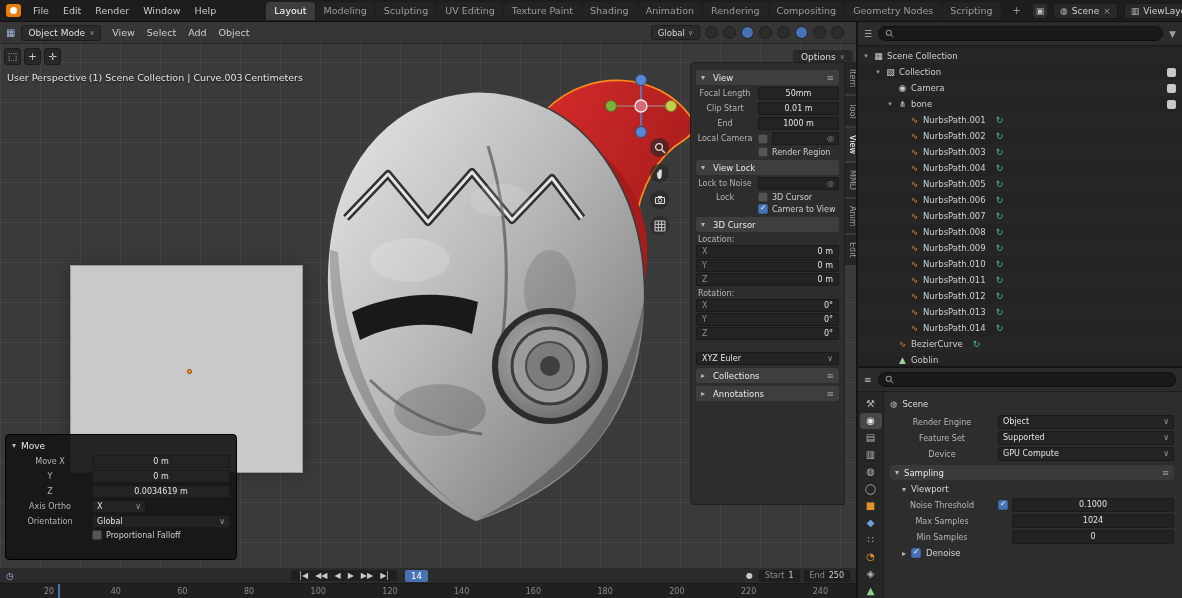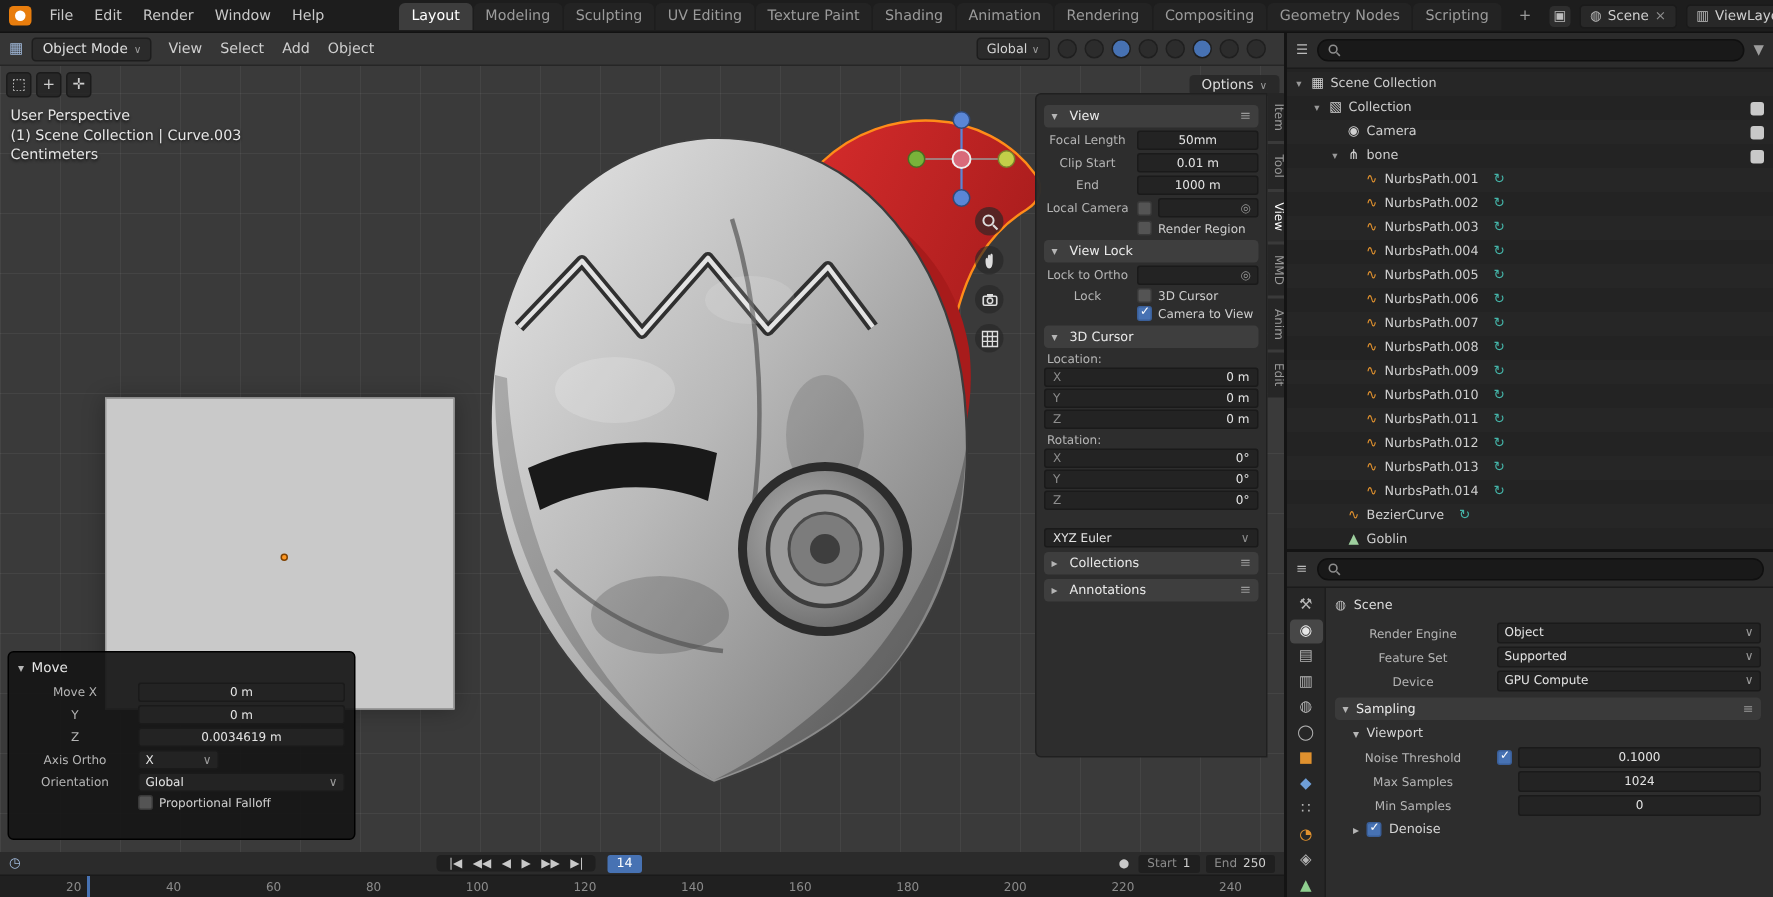--- a/index.html
+++ b/index.html
@@ -30,21 +30,21 @@
   .mode-pill{display:flex;align-items:center;gap:4px;background:#2b2b2b;border:1px solid #1d1d1d;border-radius:3px;padding:1px 6px;height:16px;font-size:9px;color:#e0e0e0;}
   .vp-menus{display:flex;gap:2px;}
   .vp-menus .mi{padding:2px 5px;font-size:9.5px;color:#cfcfcf;}
   .hdr-cluster{margin-left:auto;display:flex;align-items:center;gap:5px;padding-right:6px;}
   .tog{width:13px;height:13px;border-radius:50%;background:#2c2c2c;border:1px solid #1f1f1f;}
   .tog.on{background:#4772b3;}
   .orient-pill{display:flex;align-items:center;gap:3px;background:#2b2b2b;border:1px solid #1d1d1d;border-radius:3px;padding:1px 6px;height:15px;font-size:8.5px;color:#d5d5d5;}
   .vp-toolbar{position:absolute;left:4px;top:26px;display:flex;gap:3px;}
   .tool-btn{width:17px;height:17px;background:rgba(36,36,36,.85);border:1px solid #1b1b1b;border-radius:3px;color:#cfcfcf;font-size:10px;line-height:16px;text-align:center;}
   .options-pill{position:absolute;left:793px;top:28px;display:flex;align-items:center;gap:4px;background:rgba(40,40,40,.9);border-radius:3px;padding:2px 8px;font-size:9px;color:#dcdcdc;}
-  .overlay-text{position:absolute;left:7px;top:50px;display:flex;flex-direction:column;gap:2px;text-shadow:0 1px 2px rgba(0,0,0,.7);}
+  .overlay-text{position:absolute;left:7px;top:50px;display:flex;flex-direction:row;gap:2px;text-shadow:0 1px 2px rgba(0,0,0,.7);}
   .overlay-text .ol{font-size:9.5px;color:#e6e6e6;}
   .ref-plane{position:absolute;left:70px;top:243px;width:233px;height:208px;background:#c9c9c9;border:1px solid #9a9a9a;box-shadow:0 0 14px rgba(0,0,0,.3);}
   .origin-dot{position:absolute;left:116px;top:103px;width:5px;height:5px;border-radius:50%;background:#ff9822;border:1px solid #7e4100;}
   .watermark{position:absolute;left:318px;top:260px;font-size:23px;font-weight:bold;letter-spacing:7px;color:rgba(66,98,214,.8);white-space:nowrap;z-index:30;}
   .helmet-svg{position:absolute;left:250px;top:28px;width:450px;height:490px;}
   .gizmo-svg{position:absolute;left:598px;top:46px;width:86px;height:78px;z-index:5;}
   .nav-col{position:absolute;left:650px;top:116px;display:flex;flex-direction:column;gap:7px;z-index:5;}
   .nav-btn{width:19px;height:19px;border-radius:50%;background:rgba(38,38,38,.65);display:flex;align-items:center;justify-content:center;}
 
   
@@ -325,21 +325,21 @@
         <span class="lbl"></span>
         <span class="chk"></span>
         <span class="chk-label">Render Region</span>
       </div>
 
       <div class="sect">
         <span class="car">▾</span>
         <span>View Lock</span>
       </div>
       <div class="row">
-        <span class="lbl">Lock to Ortho</span>
+        <span class="lbl">Lock to Noise</span>
         <span class="fld dd">
             <span></span>
             <span style="color:#9a9a9a;">◎</span>
           </span>
       </div>
       <div class="row">
         <span class="lbl">Lock</span>
         <span class="chk"></span>
         <span class="chk-label">3D Cursor</span>
       </div>

